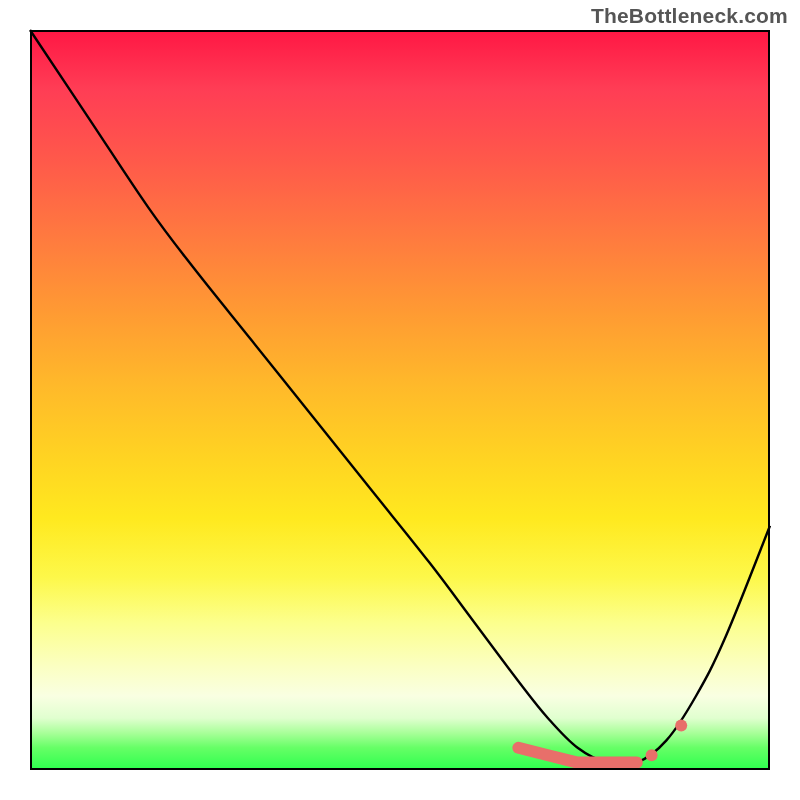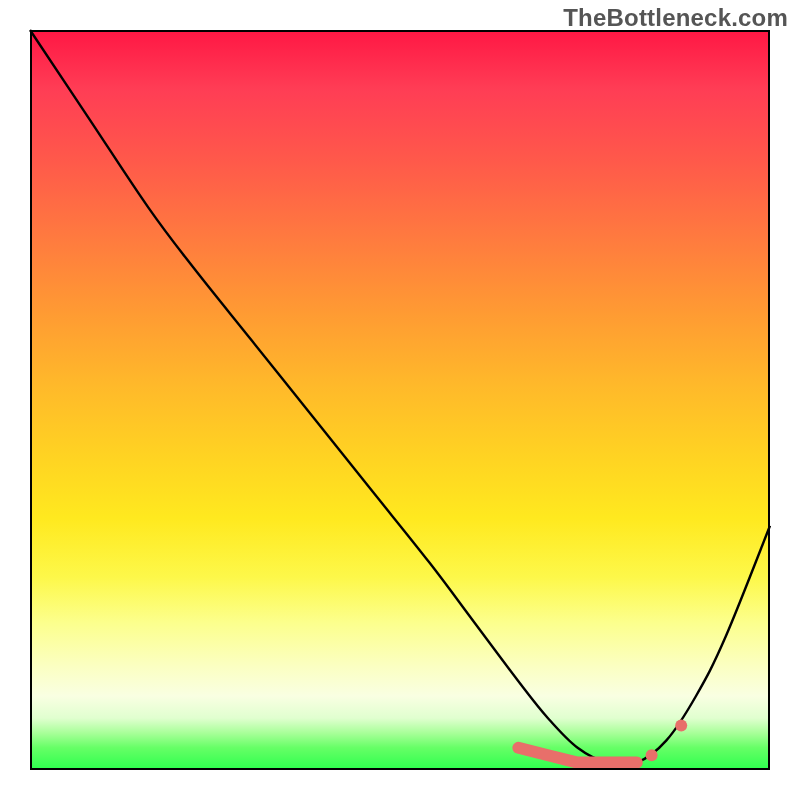--- a/index.html
+++ b/index.html
@@ -13,21 +13,21 @@
   }
   .wrap {
     position: relative;
     width: 800px;
     height: 800px;
   }
   .branding {
     position: absolute;
     top: 4px;
     right: 12px;
-    font-size: 24px;
+    font-size: 21px;
     font-weight: bold;
     color: #555;
     letter-spacing: 0.2px;
   }
   .chart-area {
     position: absolute;
     left: 30px;
     top: 30px;
     width: 740px;
     height: 740px;

